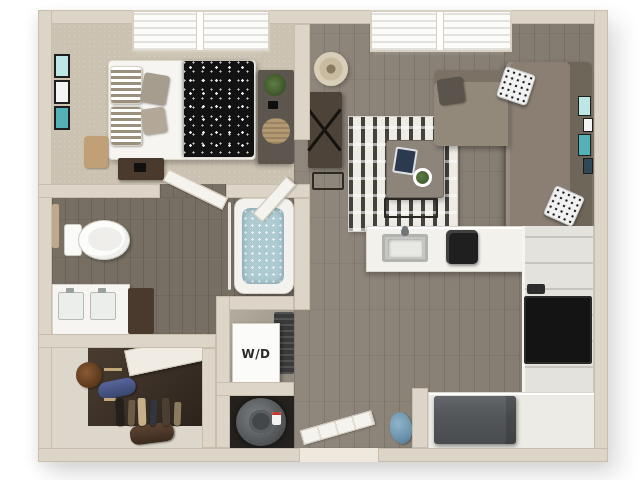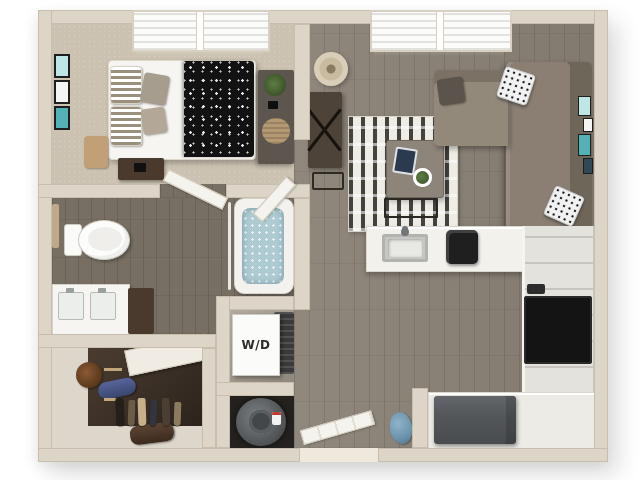--- a/index.html
+++ b/index.html
@@ -125,21 +125,21 @@
   <div class="fixt" style="left:104px;top:368px;width:18px;height:3px;background:#c2a67b;"></div>
   <div class="fixt" style="left:104px;top:398px;width:18px;height:3px;background:#c2a67b;"></div>
   <div class="cloth fixt" style="left:116px;top:398px;width:8px;height:28px;background:#23201c;transform:rotate(-3deg);"></div>
   <div class="cloth fixt" style="left:128px;top:400px;width:7px;height:26px;background:#6c5b45;transform:rotate(2deg);"></div>
   <div class="cloth fixt" style="left:138px;top:398px;width:8px;height:28px;background:#c7b089;transform:rotate(-2deg);"></div>
   <div class="cloth fixt" style="left:150px;top:400px;width:7px;height:26px;background:#32363c;transform:rotate(3deg);"></div>
   <div class="cloth fixt" style="left:162px;top:398px;width:8px;height:28px;background:#4a3f33;transform:rotate(-2deg);"></div>
   <div class="cloth fixt" style="left:174px;top:402px;width:7px;height:24px;background:#8a7a5e;transform:rotate(2deg);"></div>
 
   <div class="fixt" style="left:274px;top:312px;width:20px;height:62px;background:#3a3a3a;background-image:repeating-linear-gradient(0deg, rgba(255,255,255,0.12) 0 2px, transparent 2px 6px);border-radius:2px;"></div>
-  <div class="fixt" style="left:232px;top:314px;width:46px;height:60px;background:#fbfbfa;border:1px solid #cfccc4;border-radius:0;box-shadow:2px 2px 4px rgba(0,0,0,0.35);">
+  <div class="fixt" style="left:232px;top:323px;width:46px;height:60px;background:#fbfbfa;border:1px solid #cfccc4;border-radius:0;box-shadow:2px 2px 4px rgba(0,0,0,0.35);">
     <div id="wd-label">W/D</div>
   </div>
   <div class="fixt" style="left:236px;top:398px;width:50px;height:48px;border-radius:50%;background:radial-gradient(circle at 42% 40%, #7d8184, #54585a 60%, #3c3f41 100%);box-shadow:0 0 6px rgba(0,0,0,0.6);"></div>
   <div class="fixt" style="left:249px;top:410px;width:24px;height:23px;border-radius:50%;background:#43474a;box-shadow:inset 0 0 0 3px #5a5e61;"></div>
   <div class="fixt" style="left:272px;top:412px;width:9px;height:13px;background:#f2f2f0;border-radius:2px;box-shadow:inset 0 8px 0 -5px #c23b2e;"></div>
 
   <div class="fixt" style="left:314px;top:52px;width:34px;height:34px;border-radius:50%;background:radial-gradient(circle, #8a7a5f 0 4px, #c9bba0 5px 11px, #d9cfb9 12px 16px);box-shadow:2px 2px 4px rgba(0,0,0,0.25);"></div>
   <div class="fixt" style="left:308px;top:92px;width:34px;height:76px;background:#4e4338;border-radius:2px;box-shadow:2px 2px 4px rgba(0,0,0,0.35);"></div>
   <div class="fixt" style="left:323px;top:104px;width:3px;height:52px;background:#16130f;transform:rotate(38deg);"></div>
   <div class="fixt" style="left:323px;top:104px;width:3px;height:52px;background:#16130f;transform:rotate(-38deg);"></div>

